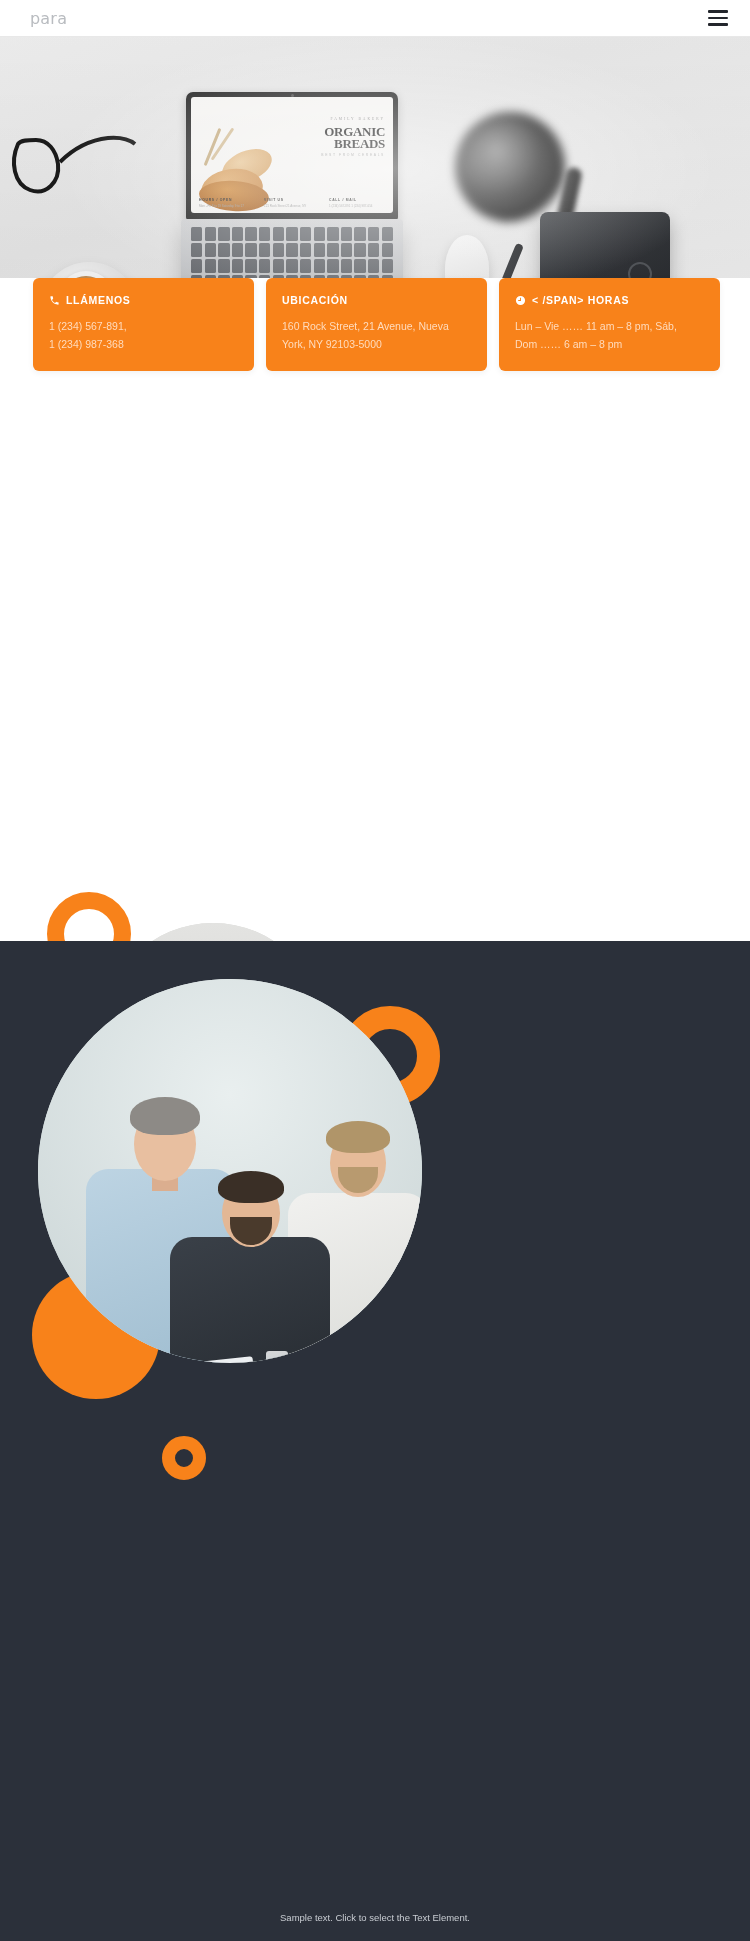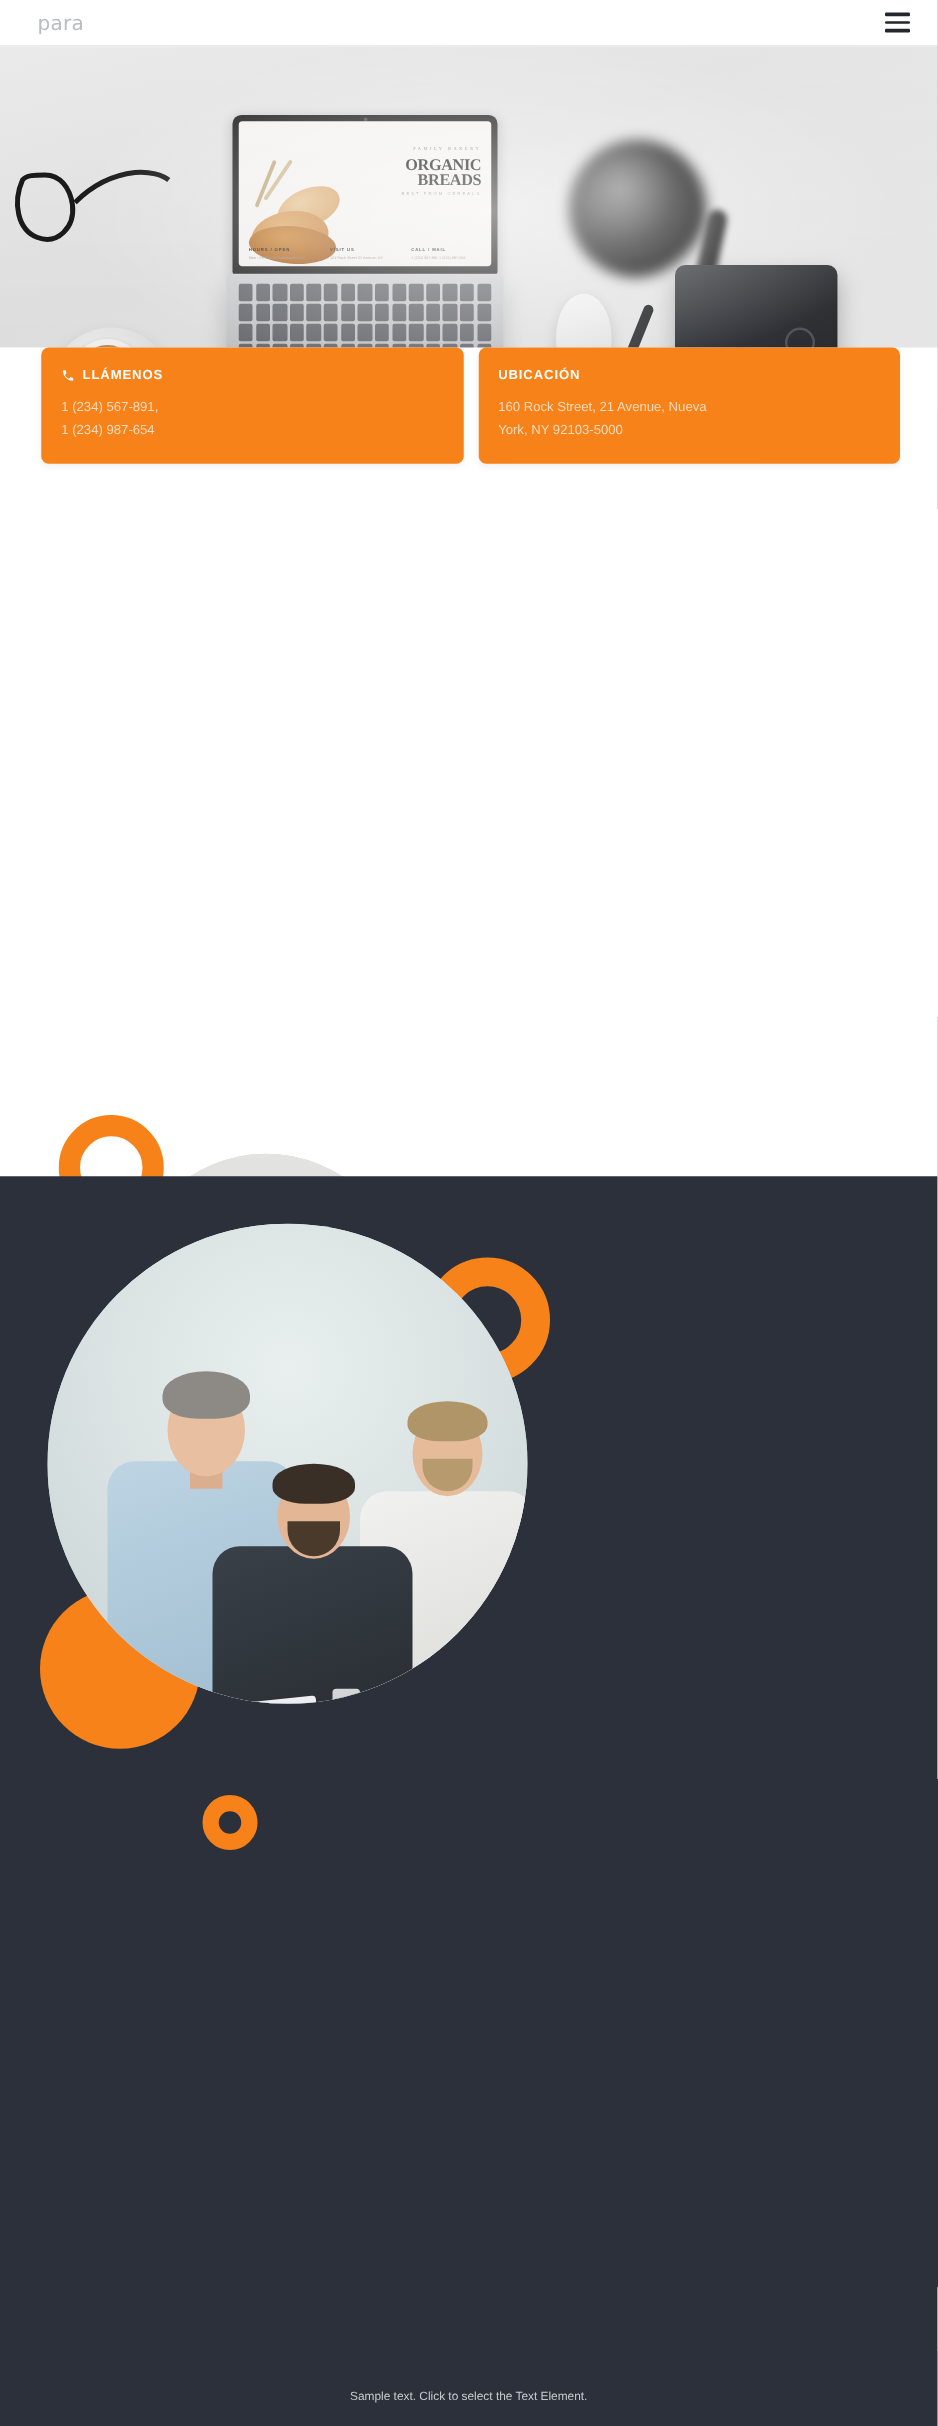--- a/index.html
+++ b/index.html
@@ -378,31 +378,41 @@
   <div class="cards">
 
     <div class="card">
       <div class="card-head">
         <svg class="ico" viewBox="0 0 24 24" fill="#fff">
           <path d="M6.6 10.8c1.4 2.8 3.8 5.2 6.6 6.6l2.2-2.2c.3-.3.7-.4 1-.2 1.1.4 2.3.6 3.5.6.6 0 1 .4 1 1V20c0 .6-.4 1-1 1C10.9 21 3 13.1 3 3.5 3 2.9 3.4 2.5 4 2.5h3.4c.6 0 1 .4 1 1 0 1.2.2 2.4.6 3.5.1.4 0 .7-.2 1L6.6 10.8z"></path>
         </svg>
         <div class="card-title">LLÁMENOS</div>
       </div>
       <div class="card-line">1 (234) 567-891,</div>
-      <div class="card-line">1 (234) 987-654</div>
+      <div class="card-line">1 (234) 987-368</div>
     </div>
 
     <div class="card">
       <div class="card-head">
         <div class="card-title">UBICACIÓN</div>
       </div>
       <div class="card-line">160 Rock Street, 21 Avenue, Nueva</div>
       <div class="card-line">York, NY 92103-5000</div>
     </div>
 
+    <div class="card">
+      <div class="card-head">
+        <svg class="ico" viewBox="0 0 24 24" fill="#fff">
+          <path d="M12 2a10 10 0 1 0 0 20 10 10 0 0 0 0-20zm1 11H7v-2h4V6h2v7z"></path>
+        </svg>
+        <div class="card-title">&lt; /SPAN&gt; HORAS</div>
+      </div>
+      <div class="card-line">Lun – Vie …… 11 am – 8 pm, Sáb,</div>
+      <div class="card-line">Dom  …… 6 am – 8 pm</div>
+    </div>
 
   </div>
 </div>
 
 <div class="contact">
 
   <div class="ring-lg"></div>
   <div class="dot-lg"></div>
 
   <div class="photo-circle">

